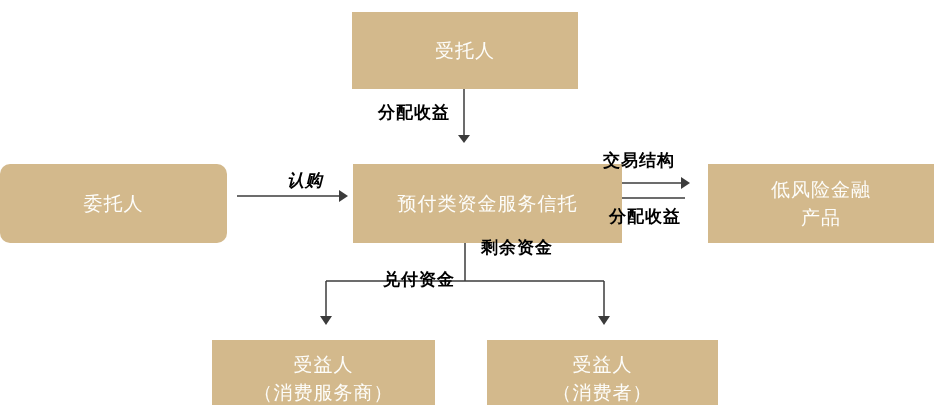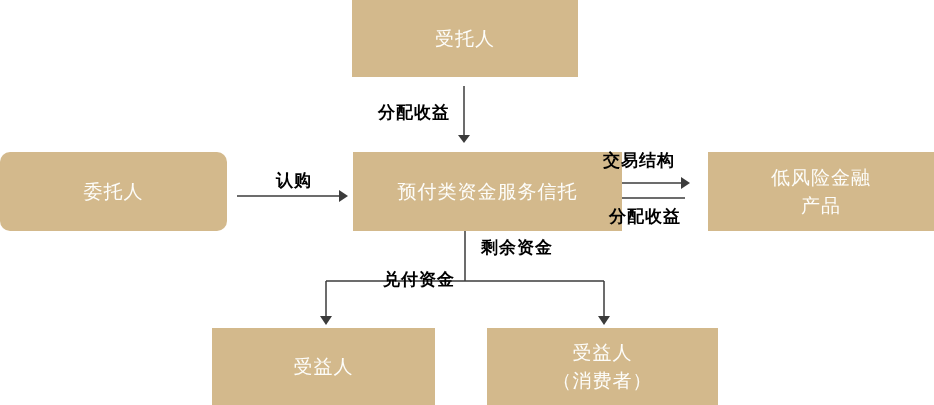--- a/index.html
+++ b/index.html
@@ -15,20 +15,21 @@
     background:#d3b98c;
     color:#fdfdfa;
     display:flex;
     flex-direction:column;
     align-items:center;
     justify-content:center;
     text-align:center;
     font-size:19px;
     letter-spacing:1px;
     line-height:28px;
+    margin-top:12px;
   }
   .edge-label{
     position:absolute;
     transform:translateX(-50%);
     font-size:17px;
     font-weight:bold;
     color:#000000;
     white-space:nowrap;
     letter-spacing:1px;
   }
@@ -49,21 +50,21 @@
   }
   
   #node-trustee{left:352px;top:0;width:226px;height:77px;}
   #node-settlor{left:0;top:152px;width:227px;height:79px;border-radius:10px;}
   #node-trust{left:353px;top:152px;width:269px;height:79px;}
   #node-product{left:708px;top:152px;width:226px;height:79px;}
   #node-beneficiary-provider{left:212px;top:328px;width:223px;height:77px;}
   #node-beneficiary-consumer{left:487px;top:328px;width:231px;height:77px;}
   
   #label-establish{left:414px;top:101px;}
-  #label-subscribe{left:294px;top:169px;}
+  #label-subscribe{left:305px;top:169px;font-style:italic;}
   #label-invest{left:639px;top:149px;}
   #label-distribute{left:645px;top:205px;}
   #label-redeem{left:419px;top:243px;margin-top:25px;}
   #label-remainder{left:517px;top:236px;}
 </style>
 </head>
 <body>
 
 <div id="stage">
 
@@ -101,20 +102,21 @@
     <div>预付类资金服务信托</div>
   </div>
 
   <div class="node" id="node-product">
     <div>低风险金融</div>
     <div>产品</div>
   </div>
 
   <div class="node" id="node-beneficiary-provider">
     <div>受益人</div>
+    <div>（消费服务商）</div>
   </div>
 
   <div class="node" id="node-beneficiary-consumer">
     <div>受益人</div>
     <div>（消费者）</div>
   </div>
 
   <span class="edge-label" id="label-establish">分配收益</span>
   <span class="edge-label" id="label-subscribe">认购</span>
   <span class="edge-label" id="label-invest">交易结构</span>

